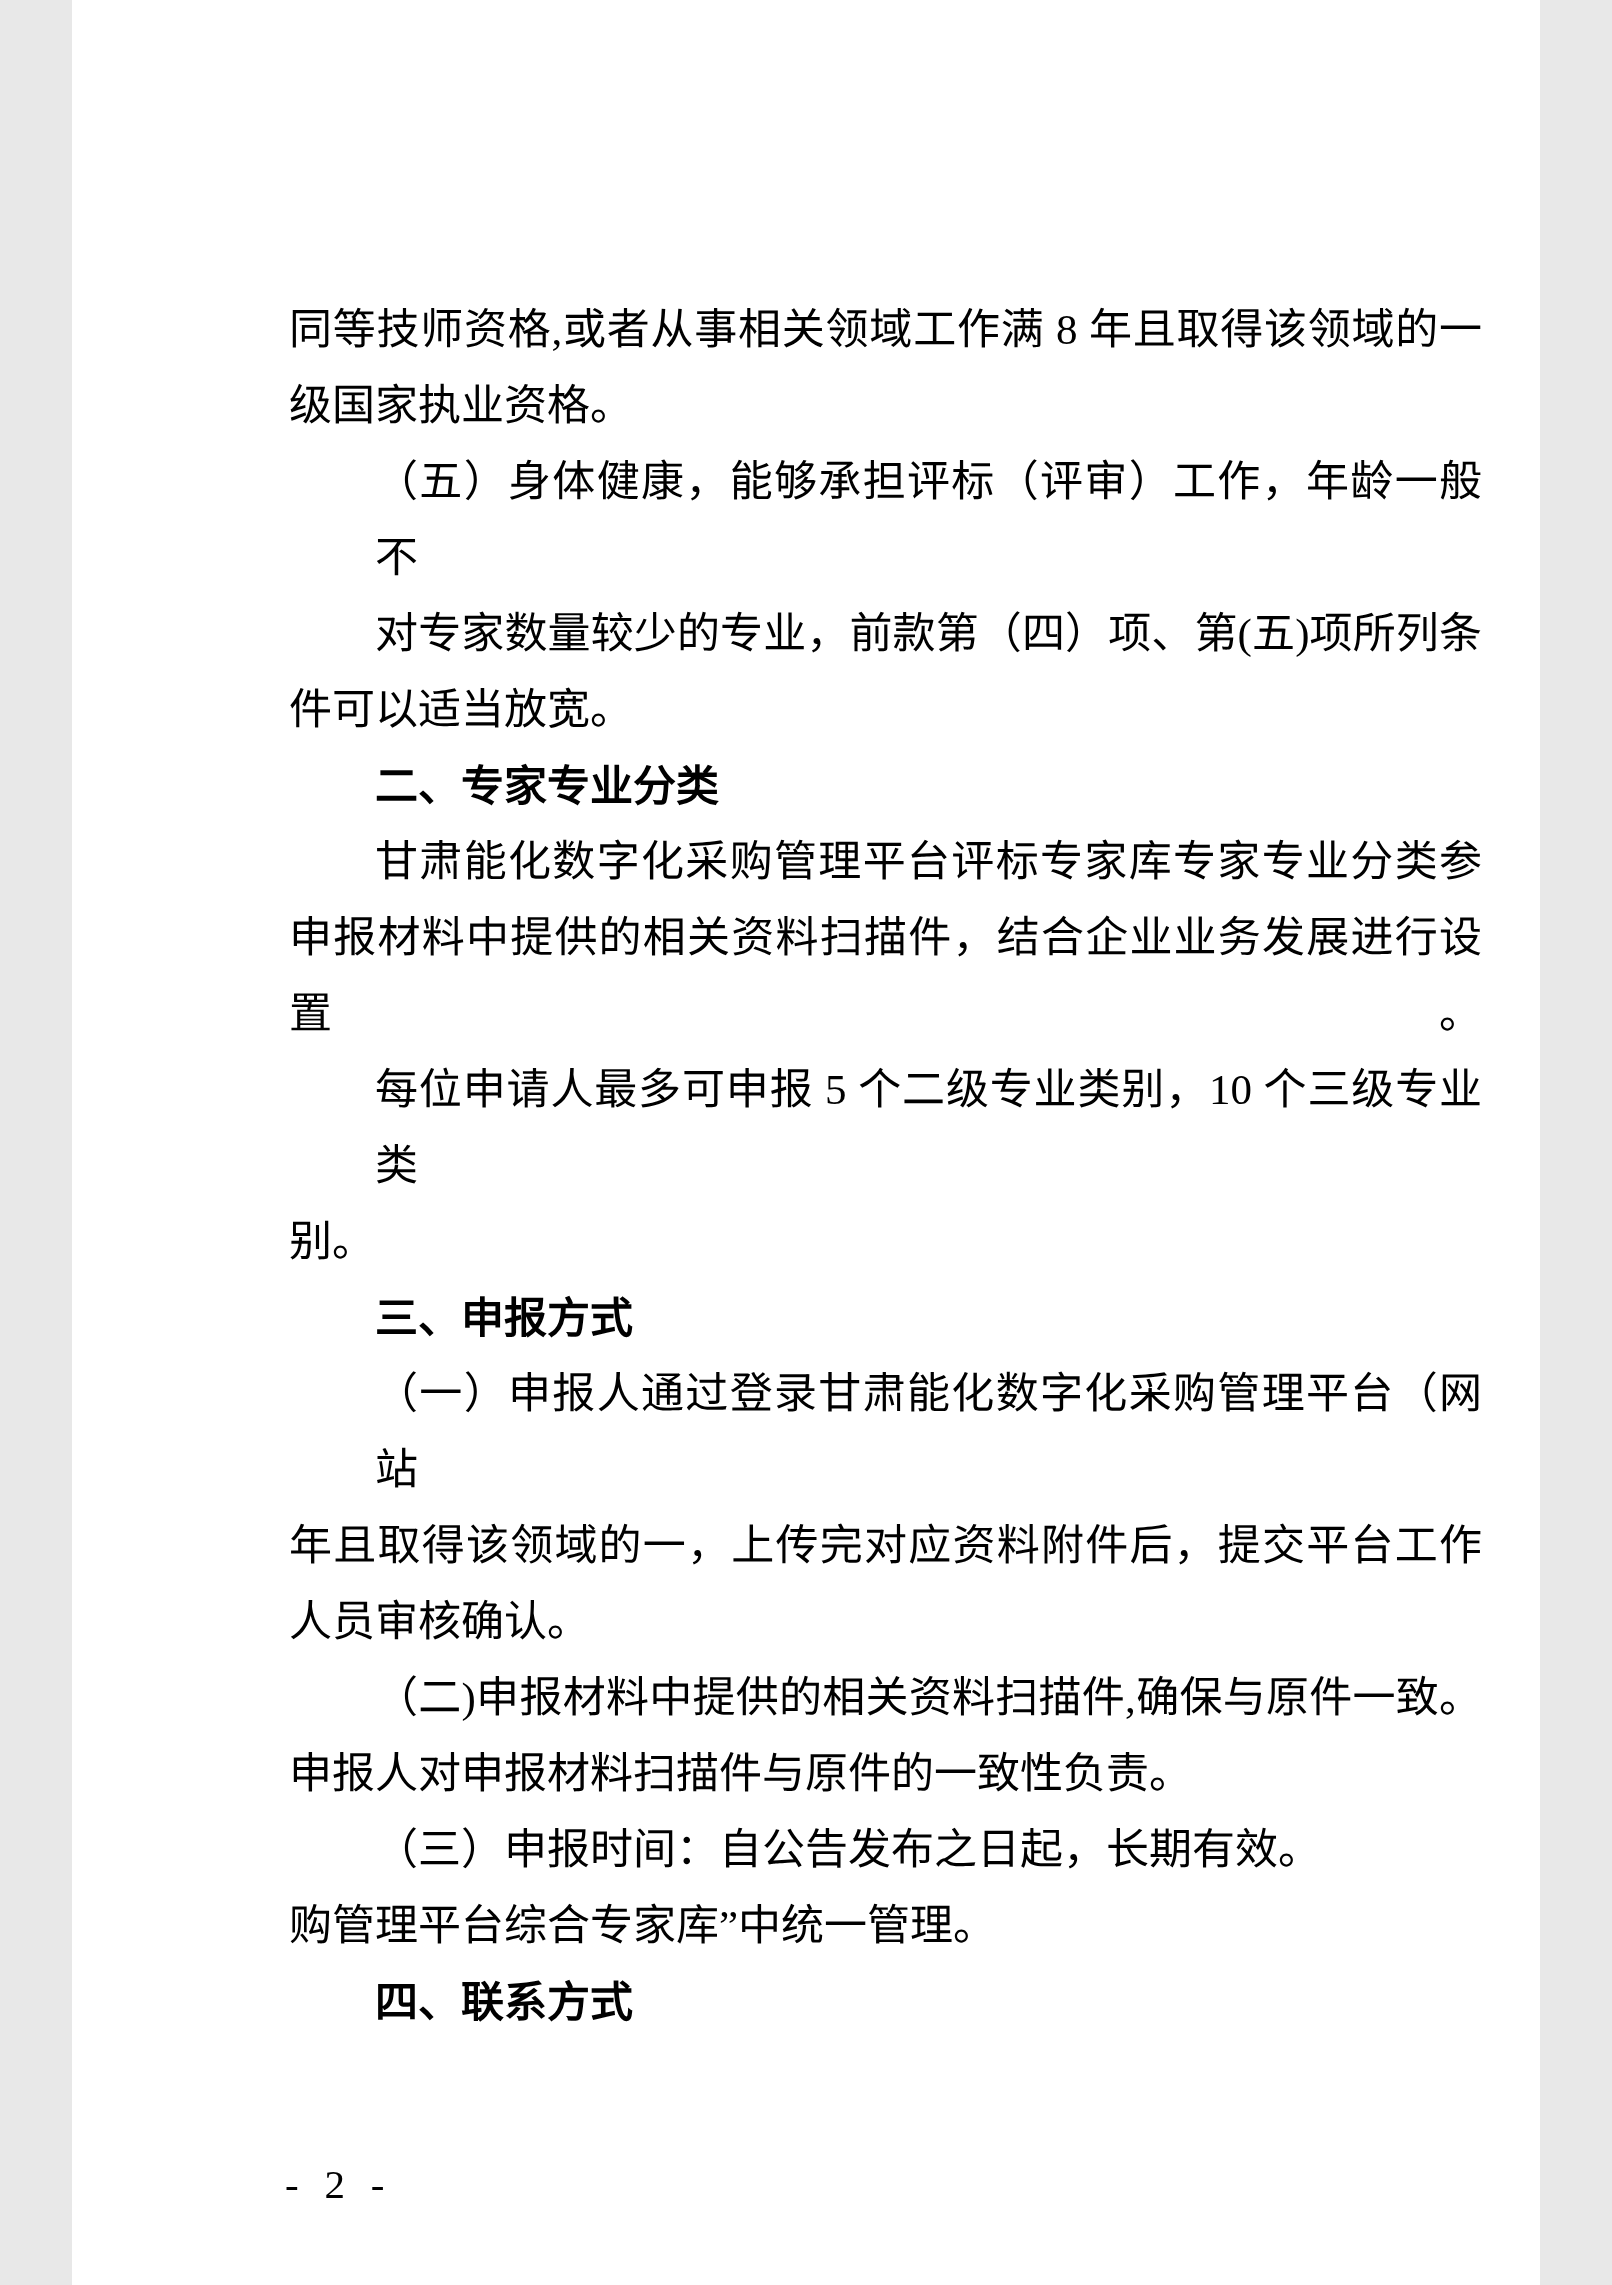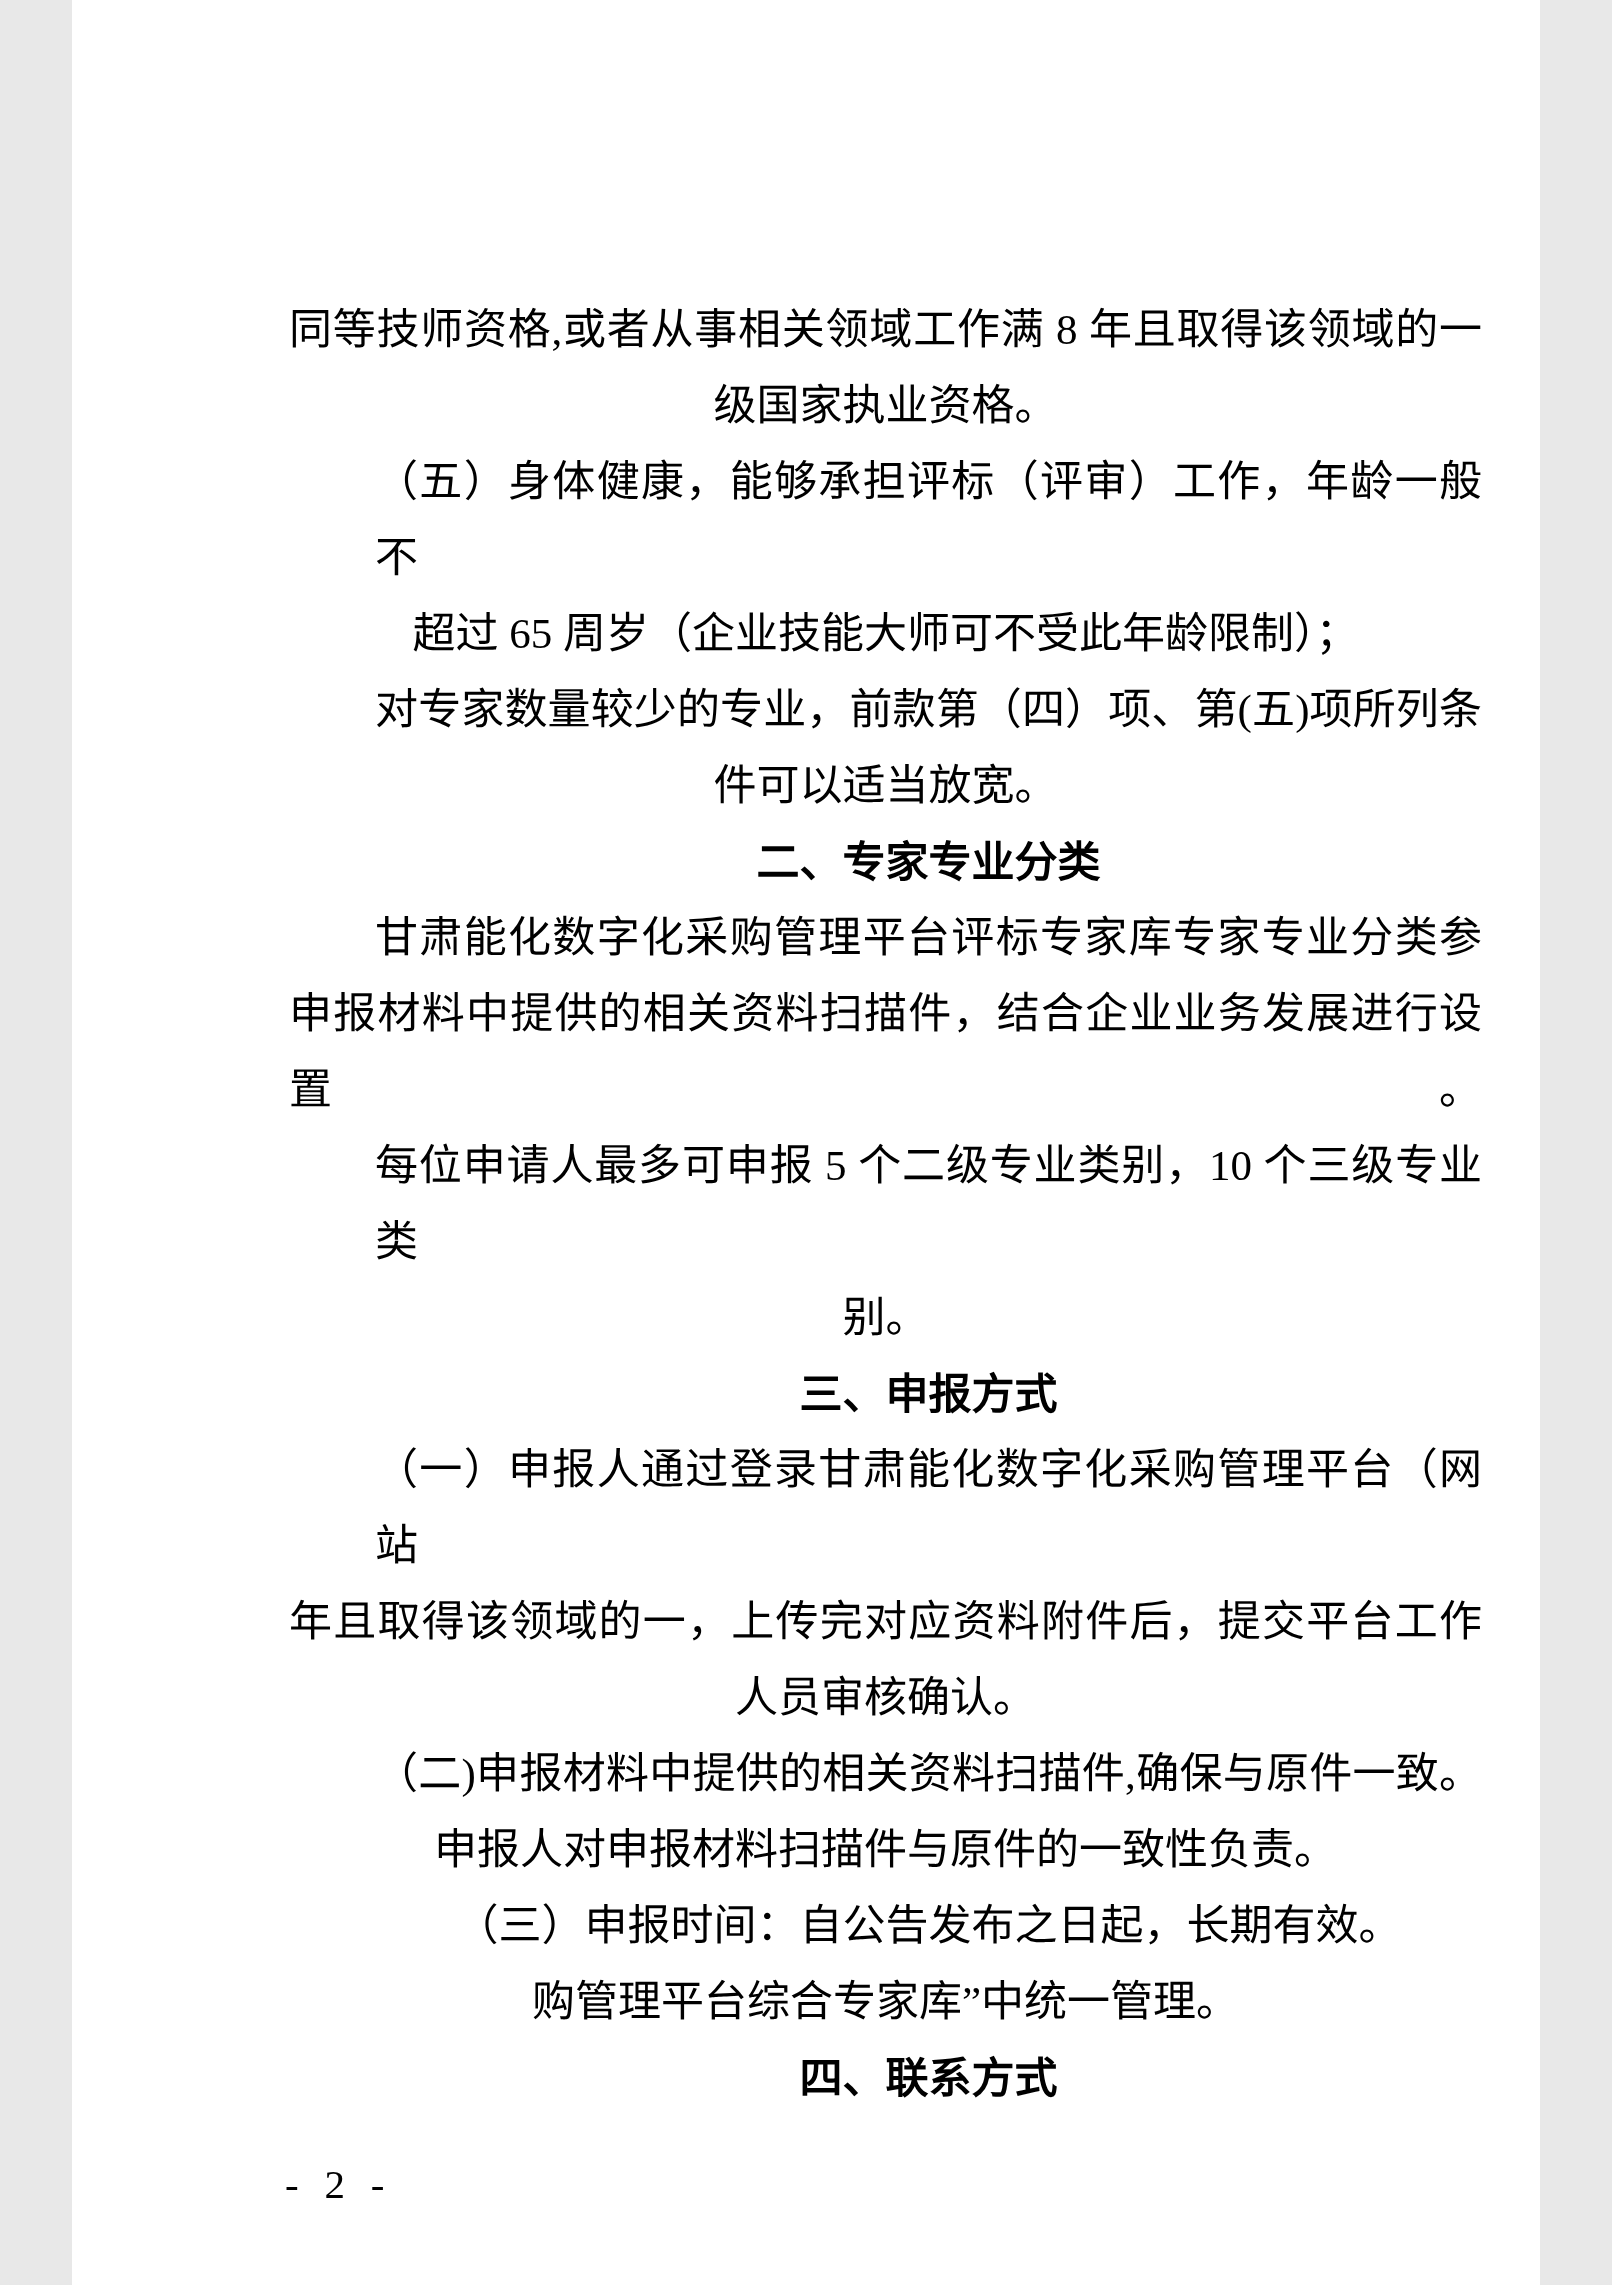--- a/index.html
+++ b/index.html
@@ -20,21 +20,21 @@
   .content {
     position: absolute;
     left: 217px;
     top: 292px;
     width: 1193px;
     font-size: 43px;
     line-height: 76px;
   }
   .line {
     width: 100%;
-    text-align: center;
+    text-align: left;
   }
   .line.indent {
     padding-left: 86px;
     width: 1107px;
   }
   .line.just {
     text-align: justify;
     text-align-last: justify;
     text-justify: inter-ideograph;
   }
@@ -53,21 +53,20 @@
   }
 </style>
 </head>
 <body>
 
 <div class="page">
   <div class="content" id="doc-body">
       <div class="line body just">同等技师资格,或者从事相关领域工作满 8 年且取得该领域的一</div>
       <div class="line body">级国家执业资格。</div>
       <div class="line body indent just">（五）身体健康，能够承担评标（评审）工作，年龄一般不</div>
-      <div class="line body">超过 65 周岁（企业技能大师可不受此年龄限制）；</div>
       <div class="line body indent just">对专家数量较少的专业，前款第（四）项、第(五)项所列条</div>
       <div class="line body">件可以适当放宽。</div>
       <div class="line heading indent">二、专家专业分类</div>
       <div class="line body indent just">甘肃能化数字化采购管理平台评标专家库专家专业分类参</div>
       <div class="line body just">申报材料中提供的相关资料扫描件，结合企业业务发展进行设置。</div>
       <div class="line body indent just">每位申请人最多可申报 5 个二级专业类别，10 个三级专业类</div>
       <div class="line body">别。</div>
       <div class="line heading indent">三、申报方式</div>
       <div class="line body indent just">（一）申报人通过登录甘肃能化数字化采购管理平台（网站</div>
       <div class="line body just">年且取得该领域的一，上传完对应资料附件后，提交平台工作</div>

